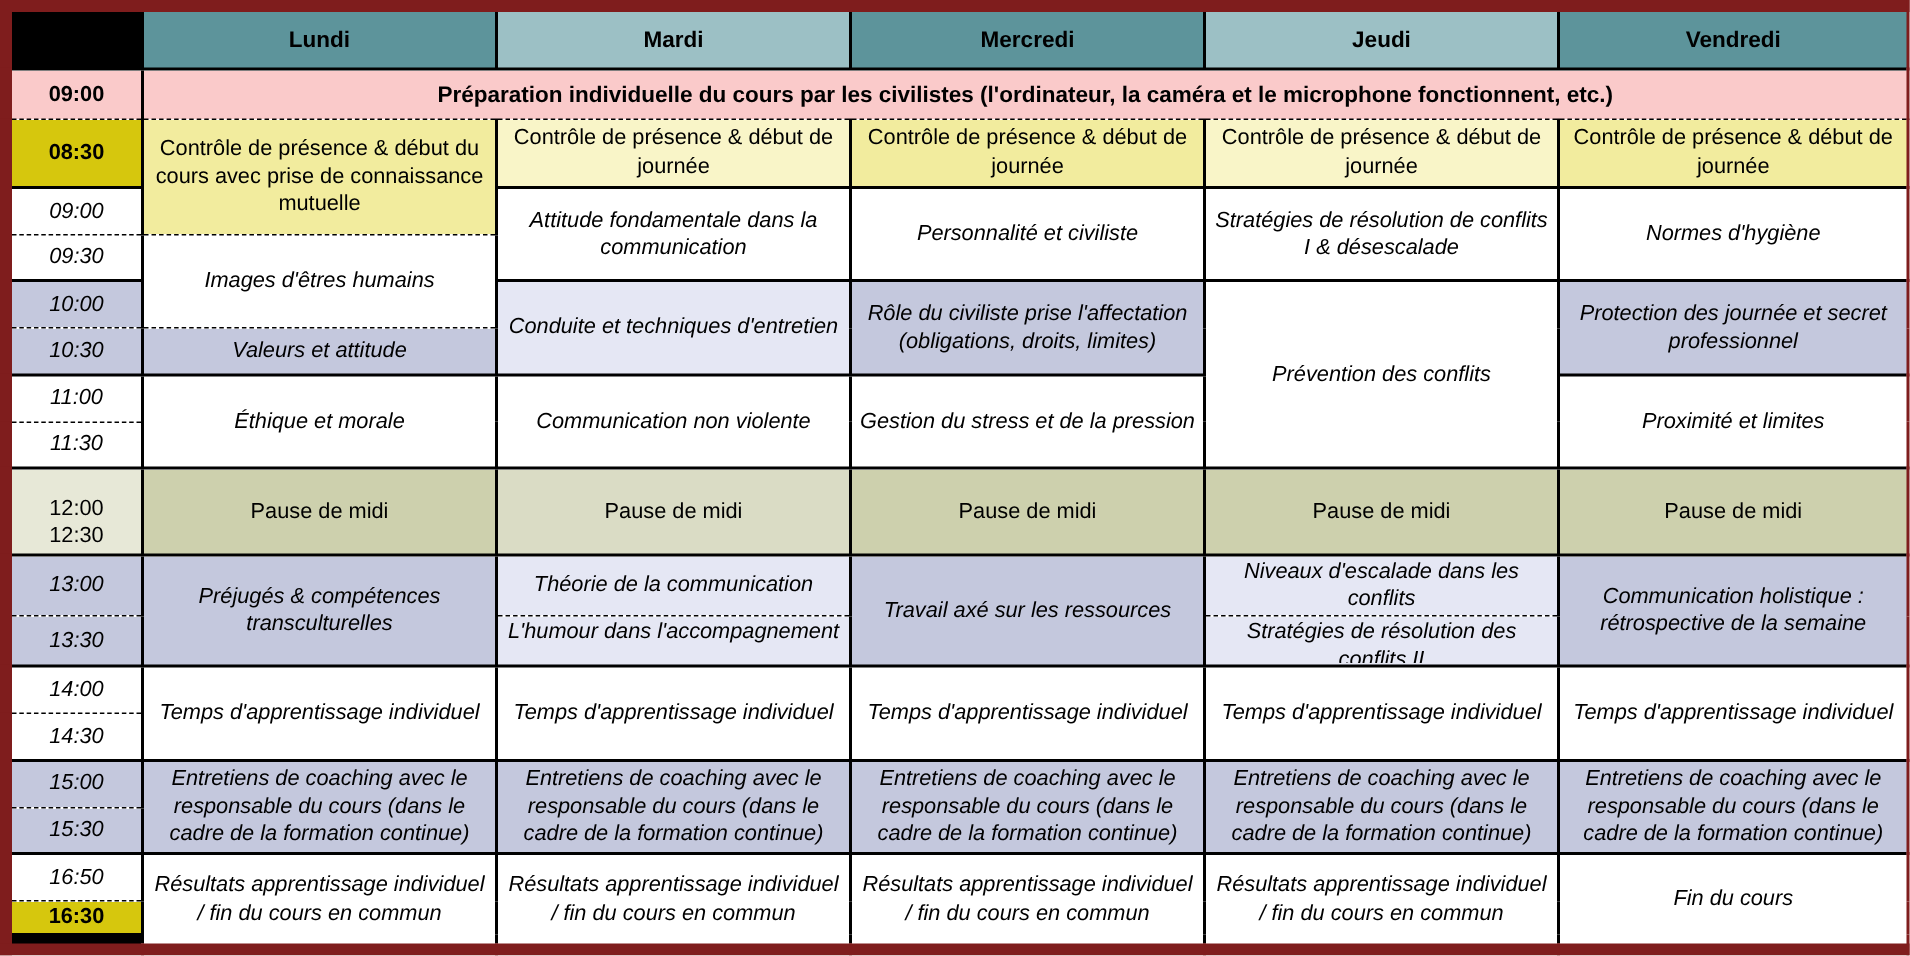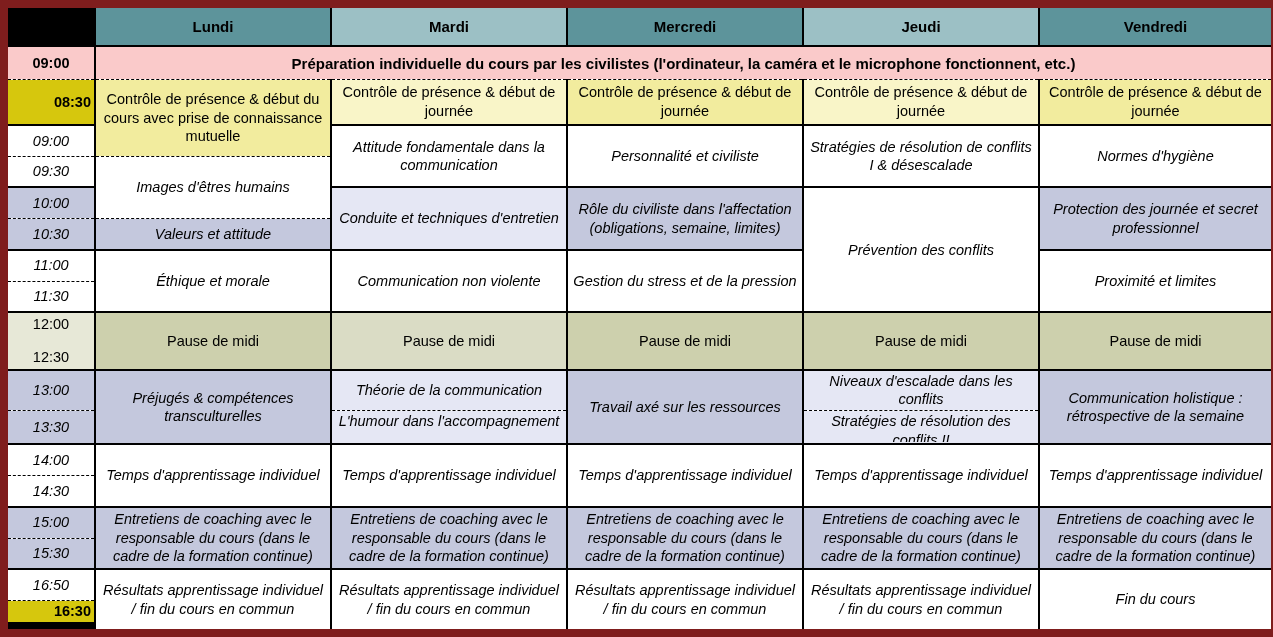--- a/index.html
+++ b/index.html
@@ -32,29 +32,29 @@
   tr.h-0830{height:45px;}
   tr.h-half{height:31px;font-style:italic;}
   tr.h-pause{height:57px;}
   tr.h-1630{height:22px;}
   tr.h-foot{height:10px;}
   
   .blk{background:#000;}
   .hd{background:var(--header-dark);}
   .hl{background:var(--header-light);}
   .pink{background:var(--pink);}
-  .mustard{background:var(--mustard);text-align:right;}
+  .mustard{background:var(--mustard);}
   .yd{background:var(--yellow-dark);}
   .yl{background:var(--yellow-light);}
   .lvd{background:var(--lavender-dark);margin-top:32px;}
   .lvl{background:var(--lavender-light);}
   .ol{background:var(--olive);}
   .oll{background:var(--olive-light);}
   .tol{background:var(--time-olive);}
-  .tstack{display:flex;flex-direction:column;justify-content:space-between;height:52px;}
+  .tstack{display:flex;flex-direction:column;justify-content:flex-end;height:52px;}
   .clip{display:block;height:30px;overflow:hidden;}
 </style>
 </head>
 <body>
 
 <table class="timetable">
   <colgroup>
     <col style="width:91px">
     <col style="width:236px">
     <col style="width:236px">
@@ -96,21 +96,21 @@
   </tr>
 
   <tr class="h-half dash">
     <td>09:30</td>
     <td rowspan="2">Images d'êtres humains</td>
   </tr>
 
   <tr class="h-half solid">
     <td class="lvd">10:00</td>
     <td class="lvl" rowspan="2">Conduite et techniques d'entretien</td>
-    <td class="lvd" rowspan="2">Rôle du civiliste dans l'affectation (obligations, semaine, limites)</td>
+    <td class="lvd" rowspan="2">Rôle du civiliste prise l'affectation (obligations, droits, limites)</td>
     <td rowspan="4">Prévention des conflits</td>
     <td class="lvd" rowspan="2">Protection des journée et secret professionnel</td>
   </tr>
 
   <tr class="h-half dash">
     <td class="lvd">10:30</td>
     <td class="lvd">Valeurs et attitude</td>
   </tr>
 
   <tr class="h-half solid">

